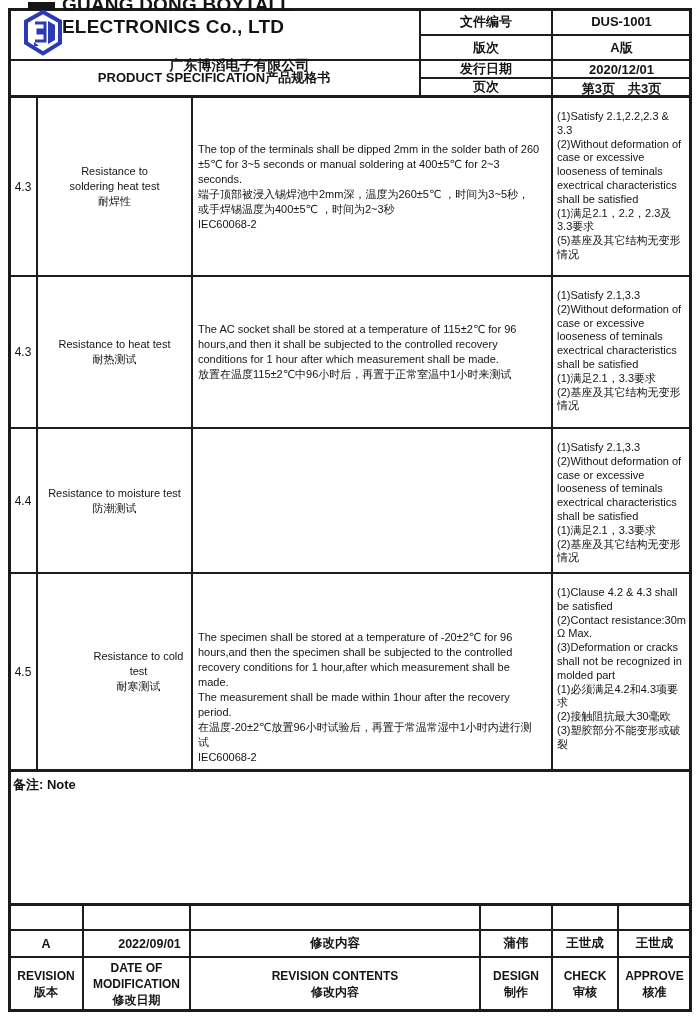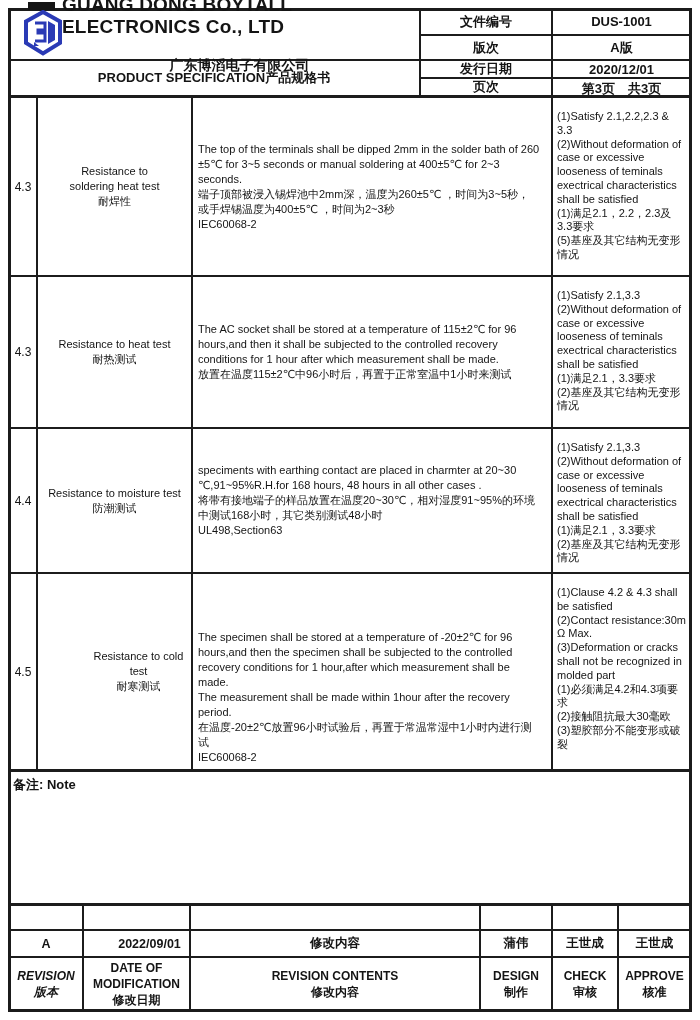--- a/index.html
+++ b/index.html
@@ -122,25 +122,20 @@
 looseness of teminals
 exectrical characteristics
 shall be satisfied
 (1)满足2.1，3.3要求
 (2)基座及其它结构无变形
 情况</div>
 
   <div class="cell center no-cell" style="left:10px;top:429px;width:26px;height:143px;">4.4</div>
   <div class="cell center name-cell pre" style="left:38px;top:429px;width:153px;height:143px;">Resistance to moisture test
 防潮测试</div>
-  <div class="cell vcenter desc-cell pre" style="left:193px;top:429px;width:358px;height:143px;">speciments with earthing contact are placed in charmter at 20~30
-℃,91~95%R.H.for 168 hours, 48 hours in all other cases .
-将带有接地端子的样品放置在温度20~30℃，相对湿度91~95%的环境
-中测试168小时，其它类别测试48小时
-UL498,Section63</div>
   <div class="cell crit-cell pre" style="left:553px;top:429px;width:137px;height:143px;">(1)Satisfy 2.1,3.3
 (2)Without deformation of
 case or excessive
 looseness of teminals
 exectrical characteristics
 shall be satisfied
 (1)满足2.1，3.3要求
 (2)基座及其它结构无变形
 情况</div>
 
@@ -171,21 +166,21 @@
 
   <div class="cell note-cell" style="left:10px;top:772px;width:680px;height:130px;">备注: Note</div>
 
   <div class="cell center rev-data" style="left:10px;top:931px;width:72px;height:25px;">A</div>
   <div class="cell center rev-data" style="left:84px;top:931px;width:105px;height:25px;padding-left:26px;">2022/09/01</div>
   <div class="cell center rev-data" style="left:191px;top:931px;width:288px;height:25px;">修改内容</div>
   <div class="cell center rev-data" style="left:481px;top:931px;width:70px;height:25px;">蒲伟</div>
   <div class="cell center rev-data" style="left:553px;top:931px;width:64px;height:25px;">王世成</div>
   <div class="cell center rev-data" style="left:619px;top:931px;width:71px;height:25px;">王世成</div>
 
-  <div class="cell center rev-head pre" style="left:10px;top:958px;width:72px;height:52px;font-style:italic;">REVISION
+  <div class="cell center rev-head pre" style="left:10px;top:958px;width:72px;height:52px;">REVISION
 版本</div>
   <div class="cell center rev-head pre" style="left:84px;top:958px;width:105px;height:52px;">DATE OF
 MODIFICATION
 修改日期</div>
   <div class="cell center rev-head pre" style="left:191px;top:958px;width:288px;height:52px;">REVISION CONTENTS
 修改内容</div>
   <div class="cell center rev-head pre" style="left:481px;top:958px;width:70px;height:52px;">DESIGN
 制作</div>
   <div class="cell center rev-head pre" style="left:553px;top:958px;width:64px;height:52px;">CHECK
 审核</div>

